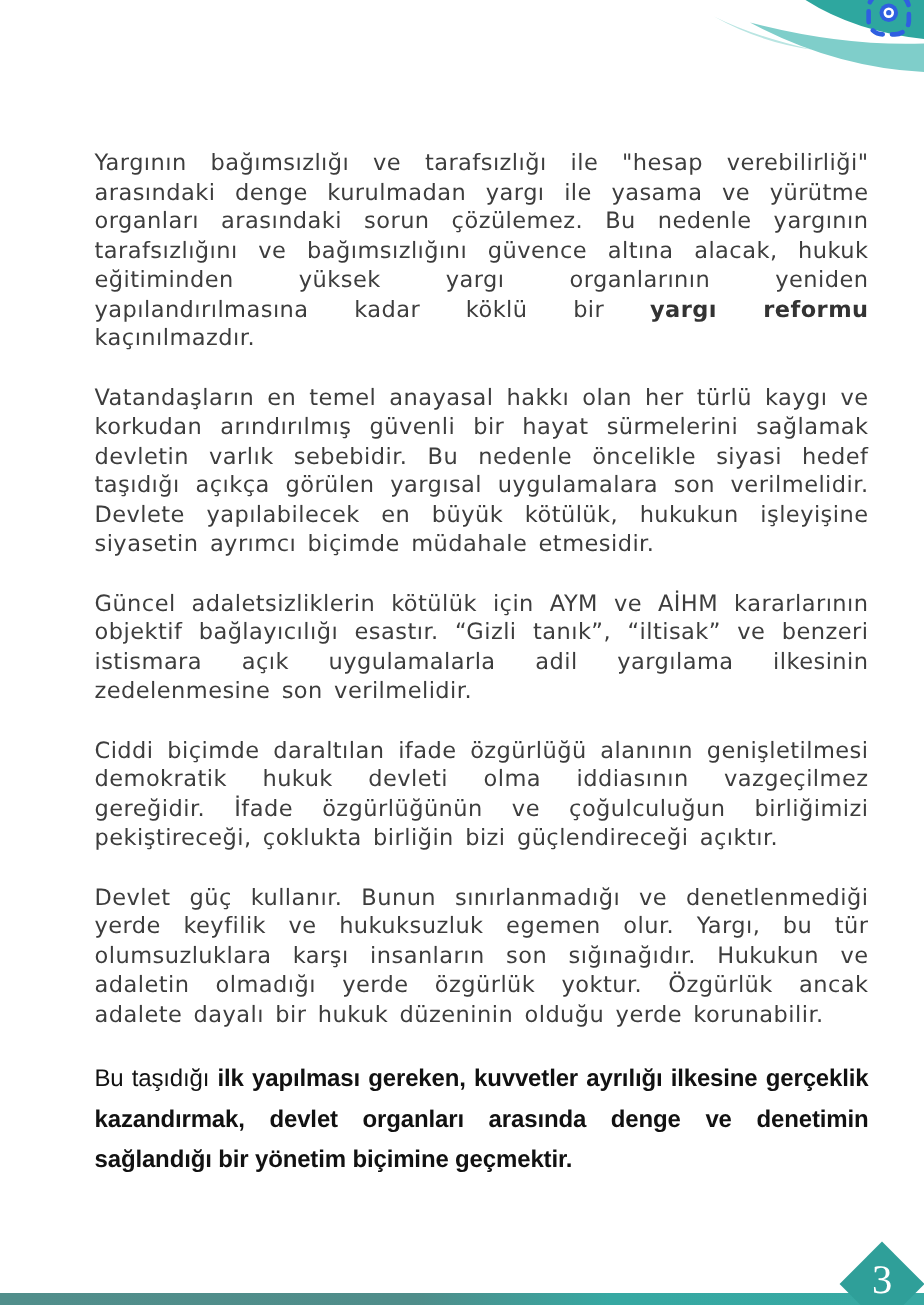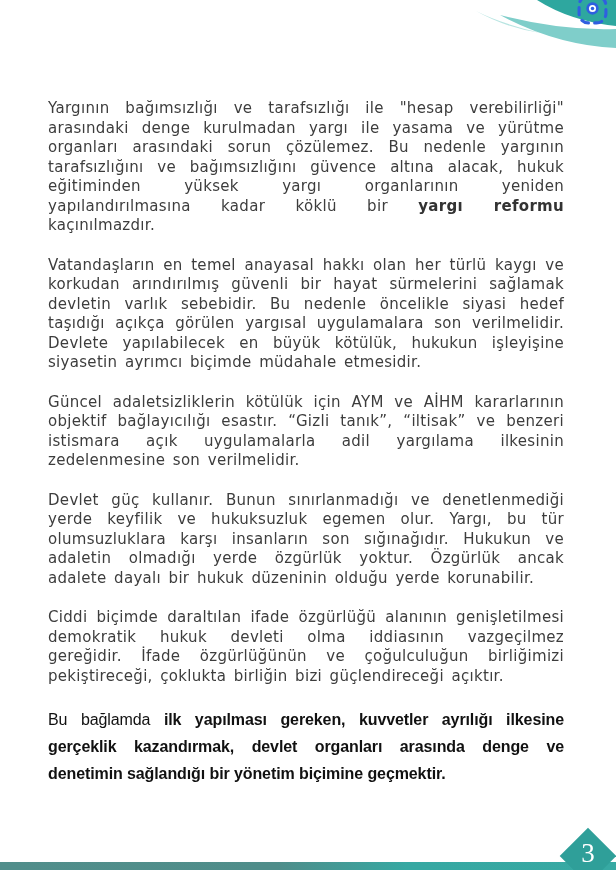--- a/index.html
+++ b/index.html
@@ -27,21 +27,21 @@
     position: absolute;
     top: -7px;
     right: 7px;
     width: 33px;
     height: 33px;
   }
 
   
   .content {
     position: absolute;
-    left: 48px;
+    left: 63px;
     top: 99px;
     width: 516px;
   }
   .para {
     margin: 0 0 20px 0;
     font-size: 15px;
     line-height: 19.5px;
     letter-spacing: 0.3px;
     word-spacing: 2.5px;
     color: #3d3d3d;
@@ -112,25 +112,25 @@
   </svg>
 
   <div class="content">
 
     <p class="para"><span>Yargının bağımsızlığı ve tarafsızlığı ile "hesap verebilirliği" arasındaki denge kurulmadan yargı ile yasama ve yürütme organları arasındaki sorun çözülemez. Bu nedenle yargının tarafsızlığını ve bağımsızlığını güvence altına alacak, hukuk eğitiminden yüksek yargı organlarının yeniden yapılandırılmasına kadar köklü bir </span><span class="b">yargı reformu</span><span> kaçınılmazdır.</span></p>
 
     <p class="para"><span>Vatandaşların en temel anayasal hakkı olan her türlü kaygı ve korkudan arındırılmış güvenli bir hayat sürmelerini sağlamak devletin varlık sebebidir. Bu nedenle öncelikle siyasi hedef taşıdığı açıkça görülen yargısal uygulamalara son verilmelidir. Devlete yapılabilecek en büyük kötülük, hukukun işleyişine siyasetin ayrımcı biçimde müdahale etmesidir.</span></p>
 
     <p class="para"><span>Güncel adaletsizliklerin kötülük için AYM ve AİHM kararlarının objektif bağlayıcılığı esastır. “Gizli tanık”, “iltisak” ve benzeri istismara açık uygulamalarla adil yargılama ilkesinin zedelenmesine son verilmelidir.</span></p>
 
+    <p class="para"><span>Ciddi biçimde daraltılan ifade özgürlüğü alanının genişletilmesi demokratik hukuk devleti olma iddiasının vazgeçilmez gereğidir. İfade özgürlüğünün ve çoğulculuğun birliğimizi pekiştireceği, çoklukta birliğin bizi güçlendireceği açıktır.</span></p>
+
     <p class="para"><span>Devlet güç kullanır. Bunun sınırlanmadığı ve denetlenmediği yerde keyfilik ve hukuksuzluk egemen olur. Yargı, bu tür olumsuzluklara karşı insanların son sığınağıdır. Hukukun ve adaletin olmadığı yerde özgürlük yoktur. Özgürlük ancak adalete dayalı bir hukuk düzeninin olduğu yerde korunabilir.</span></p>
 
-    <p class="para"><span>Ciddi biçimde daraltılan ifade özgürlüğü alanının genişletilmesi demokratik hukuk devleti olma iddiasının vazgeçilmez gereğidir. İfade özgürlüğünün ve çoğulculuğun birliğimizi pekiştireceği, çoklukta birliğin bizi güçlendireceği açıktır.</span></p>
-
-    <p class="closing"><span>Bu bağlamda </span><span class="b">ilk yapılması gereken, kuvvetler ayrılığı ilkesine gerçeklik kazandırmak, devlet organları arasında denge ve denetimin sağlandığı bir yönetim biçimine geçmektir.</span></p>
+    <p class="closing"><span>Bu taşıdığı </span><span class="b">ilk yapılması gereken, kuvvetler ayrılığı ilkesine gerçeklik kazandırmak, devlet organları arasında denge ve denetimin sağlandığı bir yönetim biçimine geçmektir.</span></p>
 
   </div>
 
   <div class="footer-bar"></div>
   <div class="page-diamond"></div>
   <div class="page-number">3</div>
 
 </div>
 
 </body></html>

